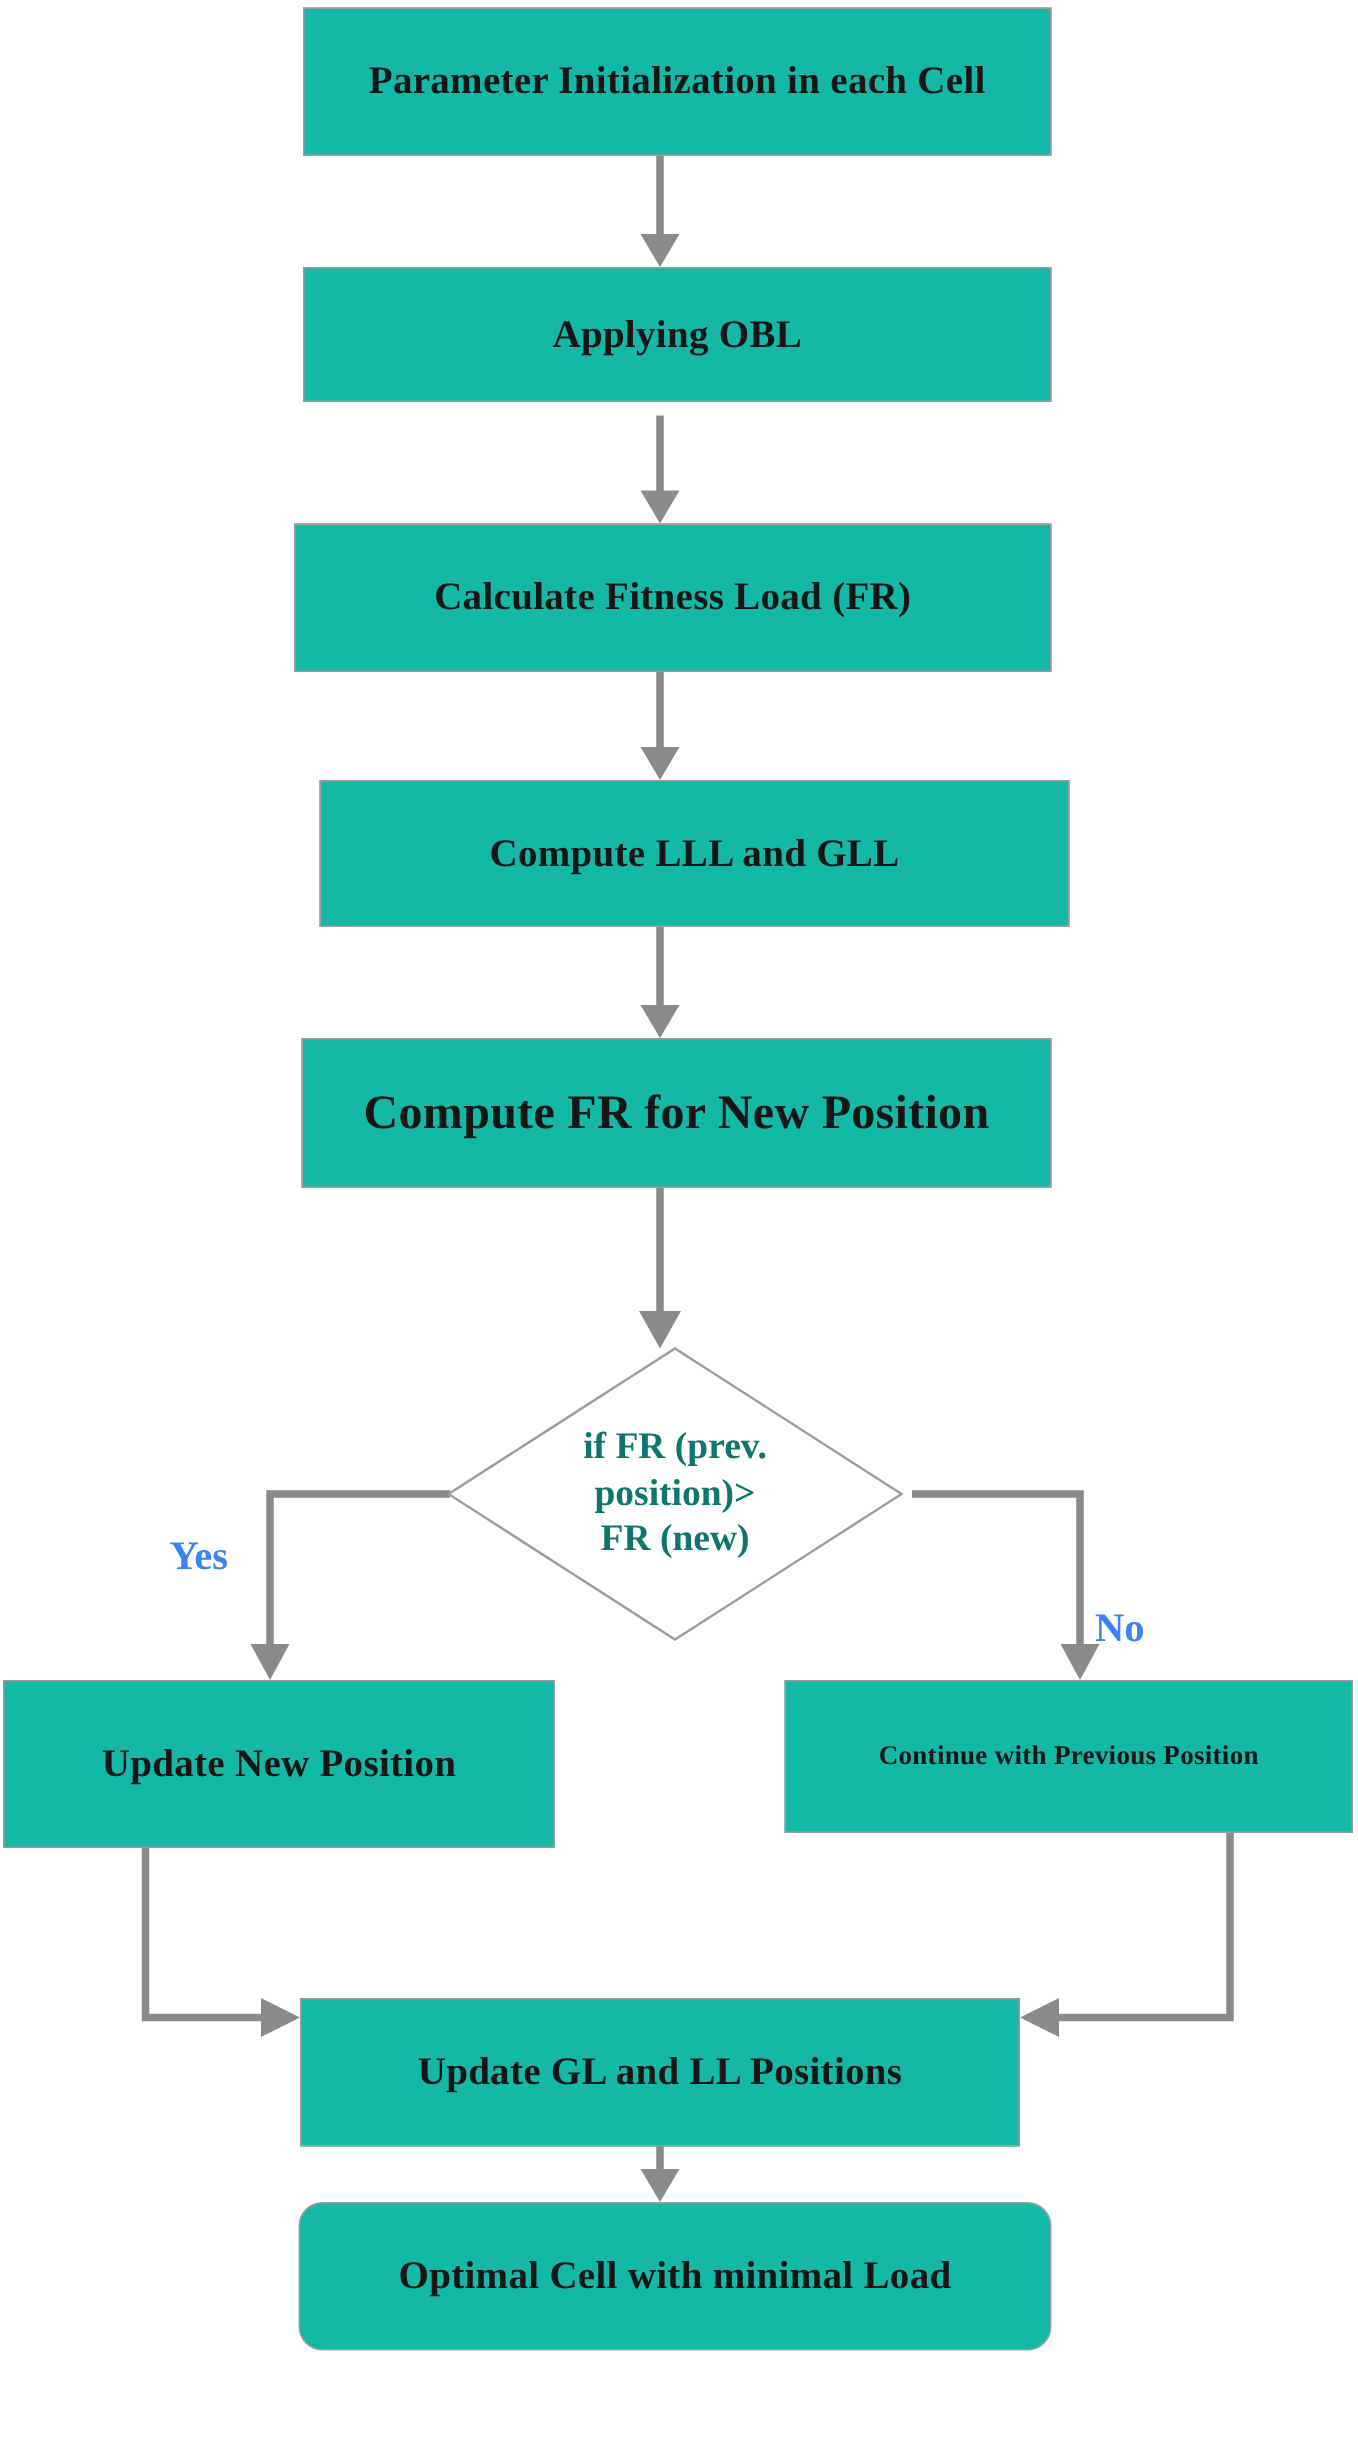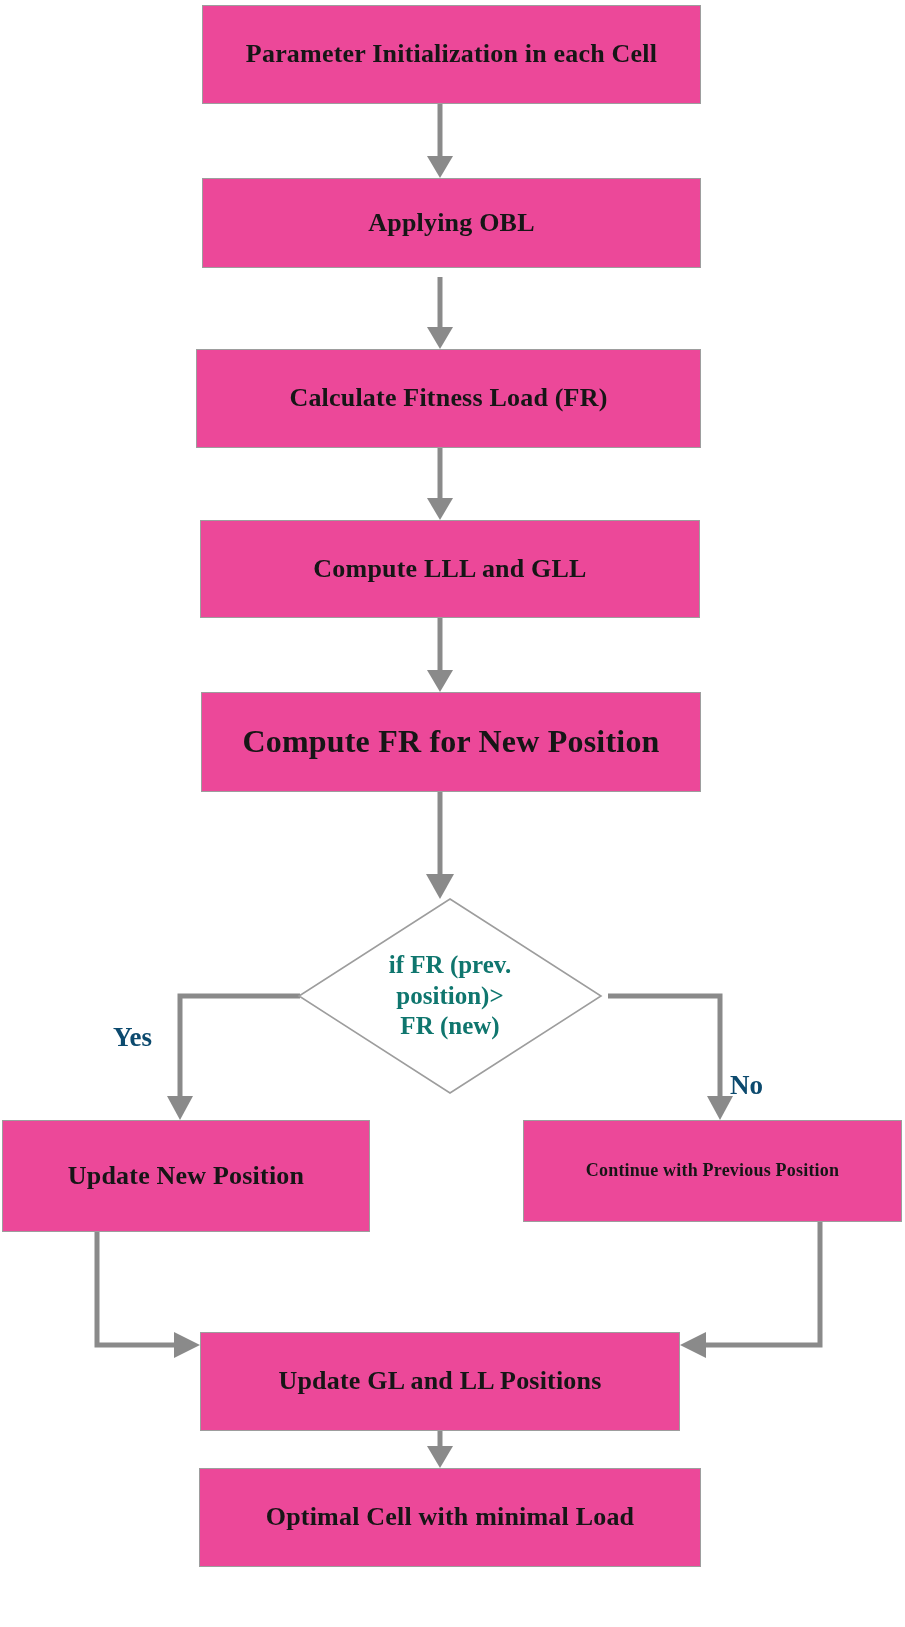--- a/index.html
+++ b/index.html
@@ -12,21 +12,21 @@
     width: 905px;
     height: 1627px;
     background: #ffffff;
     overflow: hidden;
     font-family: "Liberation Serif", "DejaVu Serif", serif;
   }
   .node {
     position: absolute;
     box-sizing: border-box;
     border: 1.5px solid #9d9d9d;
-    background: #ec4899;
+    background: #14b8a6;
     display: flex;
     align-items: center;
     justify-content: center;
     text-align: center;
     color: #161616;
     font-weight: bold;
     letter-spacing: 0.2px;
   }
   .node .label {
     display: block;
@@ -50,21 +50,21 @@
     z-index: 2;
     text-align: center;
     font-weight: bold;
     color: #0f766e;
     line-height: 1.22;
     white-space: pre-line;
   }
   .edge-label {
     position: absolute;
     font-weight: bold;
-    color: #0c4a6e;
+    color: #3b82f6;
     white-space: nowrap;
   }
   #wires {
     position: absolute;
     left: 0;
     top: 0;
     width: 905px;
     height: 1627px;
     pointer-events: none;
   }
@@ -140,21 +140,21 @@
   </div>
 
   <div class="node" style="left:202px; top:178px; width:499px; height:90px; font-size:26px;">
     <span class="label">Applying OBL</span>
   </div>
 
   <div class="node" style="left:196px; top:349px; width:505px; height:99px; font-size:26px;">
     <span class="label">Calculate Fitness Load (FR)</span>
   </div>
 
-  <div class="node" style="left:200px; top:520px; width:500px; height:98px; font-size:26px;">
+  <div class="node" style="left:213px; top:520px; width:500px; height:98px; font-size:26px;">
     <span class="label">Compute LLL and GLL</span>
   </div>
 
   <div class="node" style="left:201px; top:692px; width:500px; height:100px; font-size:32px;">
     <span class="label">Compute FR for New Position</span>
   </div>
 
   <div class="decision" style="left:290px; top:890px; width:320px; height:212px;">
     <svg width="320" height="212" viewBox="0 0 320 212">
       <polygon points="160,9 311,106 160,203 9,106" fill="#ffffff" stroke="#9d9d9d" stroke-width="1.6"></polygon>
@@ -173,17 +173,17 @@
   </div>
 
   <div class="node" style="left:523px; top:1120px; width:379px; height:102px; font-size:18px;">
     <span class="label">Continue with Previous Position</span>
   </div>
 
   <div class="node" style="left:200px; top:1293px; width:480px; height:99px; font-size:26px;margin-top:39px;">
     <span class="label">Update GL and LL Positions</span>
   </div>
 
-  <div class="node" style="left:199px; top:1468px; width:502px; height:99px; font-size:26px;">
+  <div class="node" style="left:199px; top:1468px; width:502px; height:99px; font-size:26px;border-radius:16px;">
     <span class="label">Optimal Cell with minimal Load</span>
   </div>
 
 </div>
 
 </body></html>

